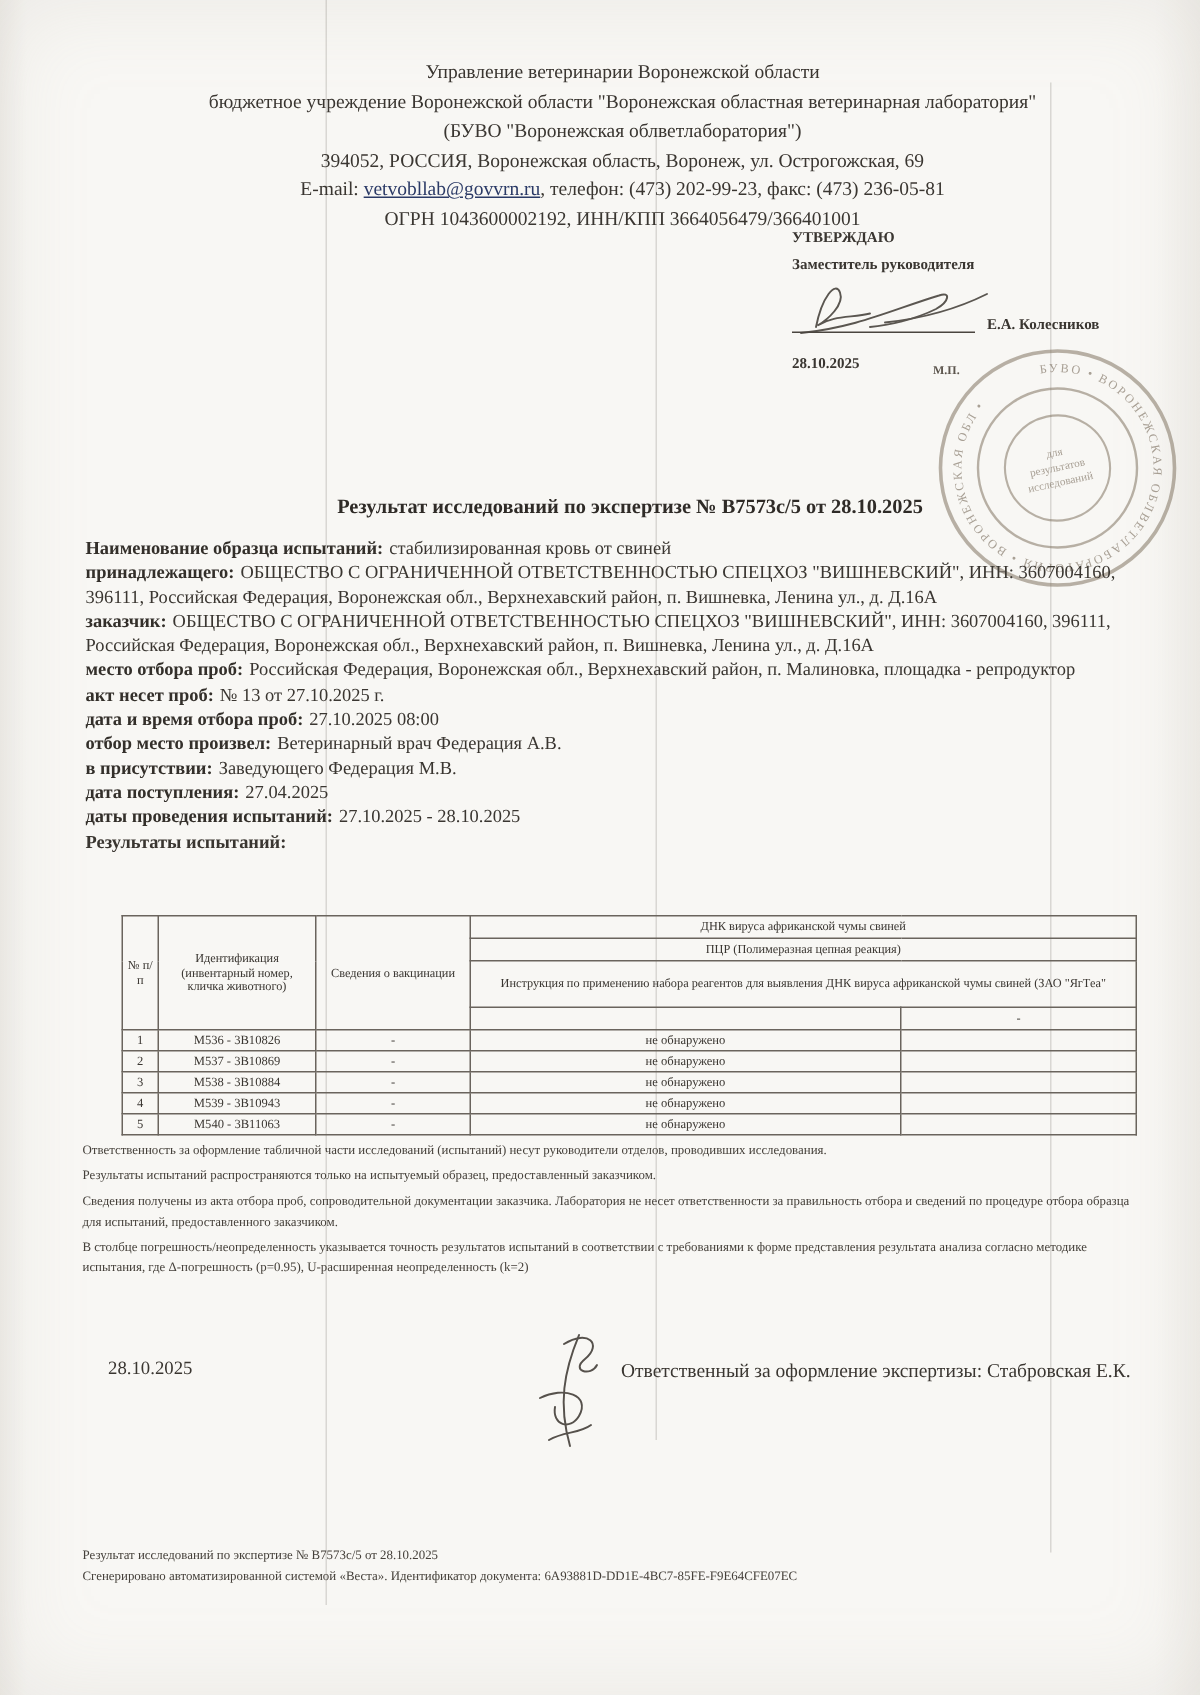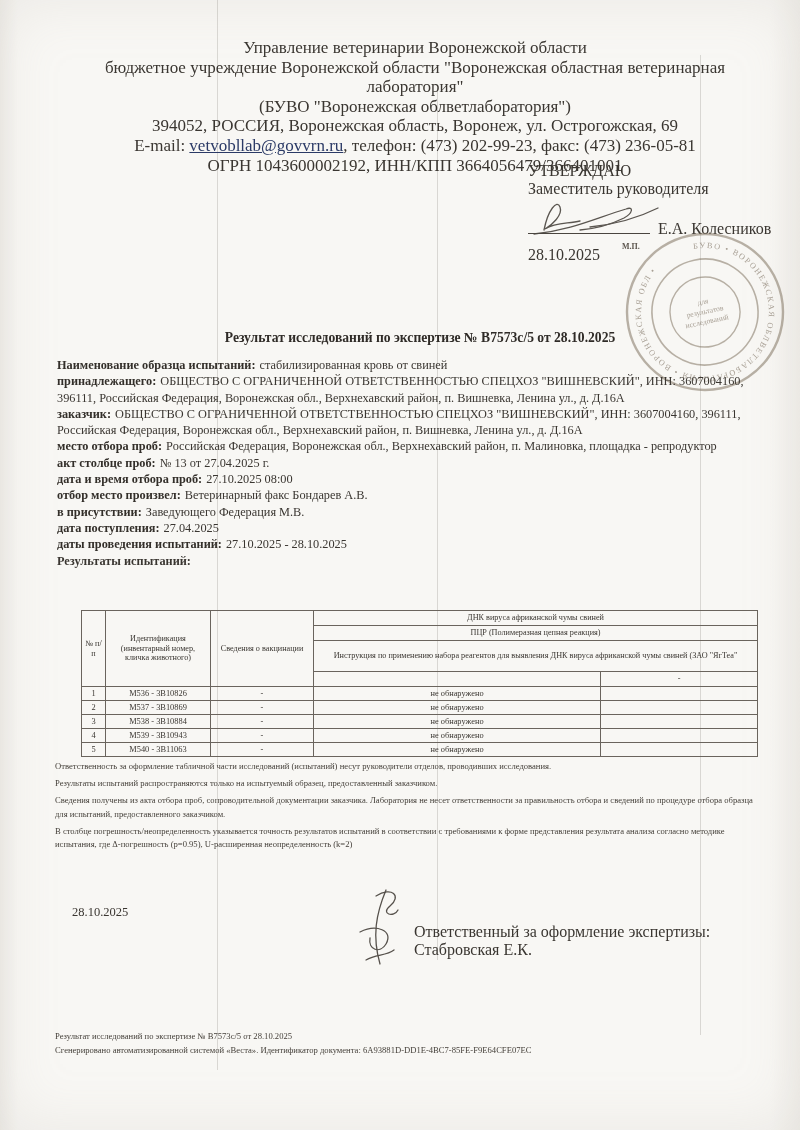--- a/index.html
+++ b/index.html
@@ -14,24 +14,24 @@
     position:absolute;inset:0;
     background:linear-gradient(90deg,#efede9 0,#f8f7f4 18px,#f8f7f4 770px,#f1efeb 800px);
     box-shadow:inset 0 0 60px rgba(180,172,160,.18);
   }
   .fold{position:absolute;top:0;bottom:0;width:1px;background:rgba(110,103,94,.22);}
   .fold.f1{left:217px;top:0;bottom:60px;}
   .fold.f2{left:437px;top:88px;bottom:170px;}
   .fold.f3{left:700px;top:55px;bottom:95px;}
 
   .hdr{position:absolute;top:38px;left:70px;width:690px;text-align:center;
-       font-size:17px;line-height:19.6px;color:#3a3631;}
+       font-size:13px;line-height:19.6px;color:#3a3631;}
   .hdr a{color:#2b3a66;text-decoration:underline;}
 
-  .approval{position:absolute;left:528px;top:162px;width:262px;font-size:16px;line-height:18px;color:#3a3631;}
+  .approval{position:absolute;left:528px;top:150px;width:262px;font-size:10px;line-height:18px;color:#3a3631;font-weight:bold;}
   .sigzone{position:relative;height:46px;margin-top:2px;}
   .sigline{position:absolute;left:0;bottom:12px;width:122px;border-bottom:1.2px solid #4a453f;}
   .sig1{position:absolute;left:2px;top:-6px;}
   .appr-name{position:absolute;left:130px;bottom:8px;white-space:nowrap;}
   .appr-date{margin-top:0;}
 
   .stamp{position:absolute;left:612px;top:228px;pointer-events:none;}
   .mp{position:absolute;left:622px;top:242px;font-size:8px;font-weight:bold;color:#5c554d;}
 
   .doc-title{position:absolute;top:330px;left:60px;width:720px;text-align:center;
@@ -49,21 +49,21 @@
   tr.hrow td{height:12px;}
   tr.hrow-big td{height:28px;}
   tr.drow td{height:11px;font-size:8.4px;}
   td.sub-dash{text-align:left;padding-left:6px;}
 
   .notes{position:absolute;top:760px;left:55px;width:704px;font-size:8.6px;line-height:13.2px;color:#45403a;}
   .notes p{margin:0 0 4px 0;}
 
   .signoff-date{position:absolute;left:72px;top:905px;font-size:12.5px;color:#3a3631;}
   .sig2{position:absolute;left:342px;top:884px;}
-  .signoff-text{position:absolute;left:414px;top:906px;width:372px;font-size:16px;color:#3a3631;margin-top:17px;}
+  .signoff-text{position:absolute;left:414px;top:906px;width:372px;font-size:13px;color:#3a3631;}
 
   .footer{position:absolute;left:55px;top:1030px;width:700px;font-size:8.6px;line-height:13.6px;color:#45403a;}
 
   [data-interactable="false"]{cursor:default;}
 </style>
 </head>
 <body>
 
 <div class="page" data-interactable="false">
   <div class="fold f1" data-interactable="false"></div>
@@ -114,23 +114,23 @@
     </g>
   </svg>
 
   <div class="doc-title" data-interactable="false">Результат исследований по экспертизе № В7573с/5 от 28.10.2025</div>
 
   <div class="fields" data-interactable="false">
     <div class="field" data-interactable="false"><b data-interactable="false">Наименование образца испытаний:</b><span data-interactable="false">стабилизированная кровь от свиней</span></div>
     <div class="field" data-interactable="false"><b data-interactable="false">принадлежащего:</b><span data-interactable="false">ОБЩЕСТВО С ОГРАНИЧЕННОЙ ОТВЕТСТВЕННОСТЬЮ СПЕЦХОЗ "ВИШНЕВСКИЙ", ИНН: 3607004160, 396111, Российская Федерация, Воронежская обл., Верхнехавский район, п. Вишневка, Ленина ул., д. Д.16А</span></div>
     <div class="field" data-interactable="false"><b data-interactable="false">заказчик:</b><span data-interactable="false">ОБЩЕСТВО С ОГРАНИЧЕННОЙ ОТВЕТСТВЕННОСТЬЮ СПЕЦХОЗ "ВИШНЕВСКИЙ", ИНН: 3607004160, 396111, Российская Федерация, Воронежская обл., Верхнехавский район, п. Вишневка, Ленина ул., д. Д.16А</span></div>
     <div class="field" data-interactable="false"><b data-interactable="false">место отбора проб:</b><span data-interactable="false">Российская Федерация, Воронежская обл., Верхнехавский район, п. Малиновка, площадка - репродуктор</span></div>
-    <div class="field" data-interactable="false"><b data-interactable="false">акт столбце проб:</b><span data-interactable="false">№ 13 от 27.04.2025 г.</span></div>
+    <div class="field" data-interactable="false"><b data-interactable="false">акт несет проб:</b><span data-interactable="false">№ 13 от 27.10.2025 г.</span></div>
     <div class="field" data-interactable="false"><b data-interactable="false">дата и время отбора проб:</b><span data-interactable="false">27.10.2025 08:00</span></div>
-    <div class="field" data-interactable="false"><b data-interactable="false">отбор место произвел:</b><span data-interactable="false">Ветеринарный факс Бондарев А.В.</span></div>
+    <div class="field" data-interactable="false"><b data-interactable="false">отбор место произвел:</b><span data-interactable="false">Ветеринарный врач Федерация А.В.</span></div>
     <div class="field" data-interactable="false"><b data-interactable="false">в присутствии:</b><span data-interactable="false">Заведующего Федерация М.В.</span></div>
     <div class="field" data-interactable="false"><b data-interactable="false">дата поступления:</b><span data-interactable="false">27.04.2025</span></div>
     <div class="field" data-interactable="false"><b data-interactable="false">даты проведения испытаний:</b><span data-interactable="false">27.10.2025 - 28.10.2025</span></div>
     <div class="field results-label" data-interactable="false">Результаты испытаний:</div>
   </div>
 
   <table class="res" data-interactable="false">
     <colgroup>
       <col style="width:24px">
         <col style="width:105px">

